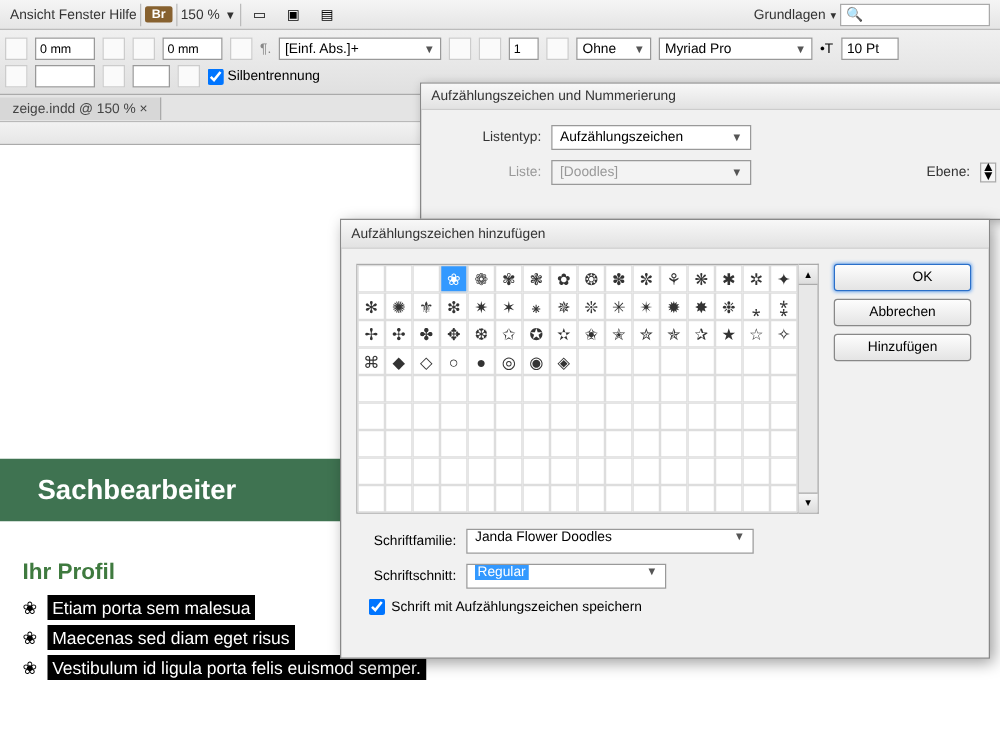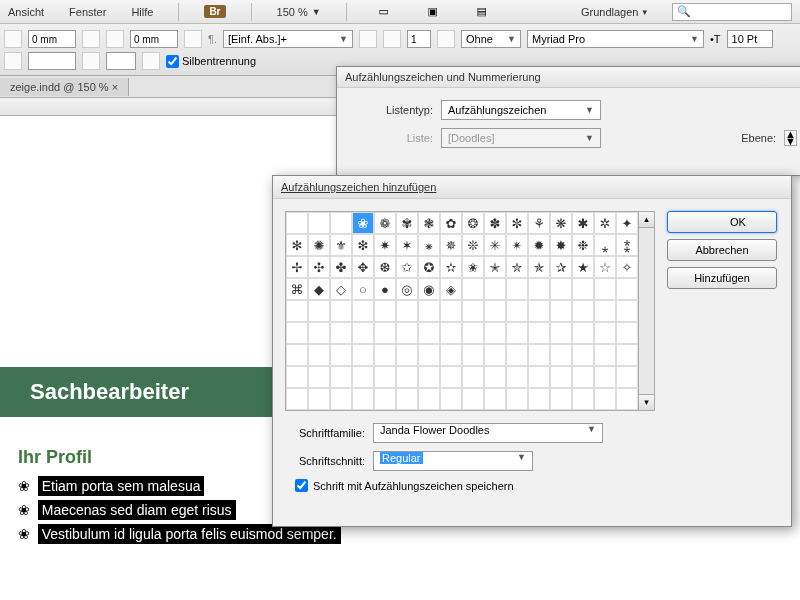--- a/index.html
+++ b/index.html
@@ -1,18 +1,18 @@
 <!DOCTYPE html>
 <html><head>
 <meta charset="utf-8">
 <style>
 * { margin: 0; padding: 0; box-sizing: border-box; font-family: Tahoma, Arial, sans-serif; font-size: 11px; }
 body { background: #e8e8e8; width: 800px; height: 600px; overflow: hidden; position: relative; }
 
-.menubar { background: linear-gradient(#f5f5f5, #e5e5e5); height: 24px; display: flex; align-items: center; padding: 0 8px; border-bottom: 1px solid #bbb; gap: 25px; }
+.menubar { background: linear-gradient(#f5f5f5, #e5e5e5); height: 24px; display: flex; align-items: center; padding: 0 8px; border-bottom: 1px solid #bbb; gap: 3px; }
 .menubar span { color: #333; }
 .menubar .badge { background: #87612f; color: #fff; padding: 1px 5px; border-radius: 2px; font-size: 10px; font-weight: bold; }
 .menubar .zoom { display: flex; align-items: center; gap: 4px; }
 .menubar .sep { width: 1px; height: 18px; background: #bbb; }
 .menubar .icon-btn { width: 24px; height: 20px; border: 1px solid transparent; display: flex; align-items: center; justify-content: center; }
 .menubar .spacer { flex: 1; }
 .menubar .workspace { display: flex; align-items: center; gap: 4px; }
 .menubar .search { background: #fff; border: 1px solid #aaa; width: 120px; height: 18px; padding: 0 4px; display: flex; align-items: center; }
 
 .toolbar { background: linear-gradient(#f0f0f0, #e0e0e0); height: 52px; border-bottom: 1px solid #aaa; padding: 4px; }
@@ -40,21 +40,21 @@
 .dialog1 { position: absolute; top: 66px; left: 336px; width: 522px; height: 110px; background: #f1f1f1; border: 1px solid #888; box-shadow: 2px 2px 8px rgba(0,0,0,0.3); }
 .dialog1 .title { background: linear-gradient(#f8f8f8,#e2e2e2); padding: 4px 8px; border-bottom: 1px solid #ccc; font-size: 11px; color: #333; }
 .dialog1 .body { padding: 12px 16px; }
 .dialog1 .row { display: flex; align-items: center; gap: 8px; margin-bottom: 8px; }
 .dialog1 .row label { text-align: right; width: 80px; color: #333; }
 .dialog1 .row .fld { border: 1px solid #999; background: #fff; height: 20px; padding: 0 6px; display: flex; align-items: center; justify-content: space-between; }
 .dialog1 .row .disabled { color: #999; background: #f3f3f3; }
 .dialog1 .ebene-grp { display: flex; align-items: center; gap: 4px; }
 
 .dialog2 { position: absolute; top: 175px; left: 272px; width: 520px; height: 352px; background: #f1f1f1; border: 1px solid #888; box-shadow: 3px 3px 12px rgba(0,0,0,0.4); }
-.dialog2 .title { background: linear-gradient(#f8f8f8,#e2e2e2); padding: 5px 8px; border-bottom: 1px solid #ccc; font-size: 11px; color: #333; text-decoration: underline; }
+.dialog2 .title { background: linear-gradient(#f8f8f8,#e2e2e2); padding: 5px 8px; border-bottom: 1px solid #ccc; font-size: 11px; color: #333; }
 .dialog2 .body { padding: 12px; display: flex; gap: 12px; }
 .dialog2 .grid-wrap { display: flex; }
 .dialog2 .grid { display: grid; grid-template-columns: repeat(16, 22px); grid-template-rows: repeat(9, 22px); border: 1px solid #aaa; background: #fff; }
 .dialog2 .cell { border: 1px solid #ddd; display: flex; align-items: center; justify-content: center; font-size: 13px; color: #333; }
 .dialog2 .cell.sel { background: #3399ff; color: #fff; }
 .dialog2 .scroll { width: 16px; background: #e8e8e8; border: 1px solid #aaa; border-left: none; display: flex; flex-direction: column; }
 .dialog2 .scroll .arrow { height: 16px; background: linear-gradient(#f6f6f6,#ddd); border-bottom: 1px solid #aaa; text-align: center; font-size: 9px; line-height: 14px; }
 .dialog2 .scroll .arrow:last-child { border-top: 1px solid #aaa; border-bottom: none; }
 .dialog2 .scroll .track { flex: 1; }
 .dialog2 .btns { display: flex; flex-direction: column; gap: 6px; width: 110px; }
@@ -110,21 +110,21 @@
         <span class="dd" style="margin-left:auto">▼</span>
       </div>
     <div class="mini-icon"></div>
     <div class="mini-icon"></div>
     <input type="text" style="width: 24px;" value="1">
     <div class="mini-icon"></div>
     <div class="sel" style="width:60px">
         <span>Ohne</span>
         <span class="dd" style="margin-left:auto">▼</span>
       </div>
-    <div class="sel" style="width:177px">
+    <div class="sel" style="width:123px">
         <span>Myriad Pro</span>
         <span class="dd" style="margin-left:auto">▼</span>
       </div>
     <span>•T</span>
     <div class="sel" style="width:46px">
         <span>10 Pt</span>
       </div>
   </div>
   <div class="toolbar-row">
     <div class="mini-icon"></div>

